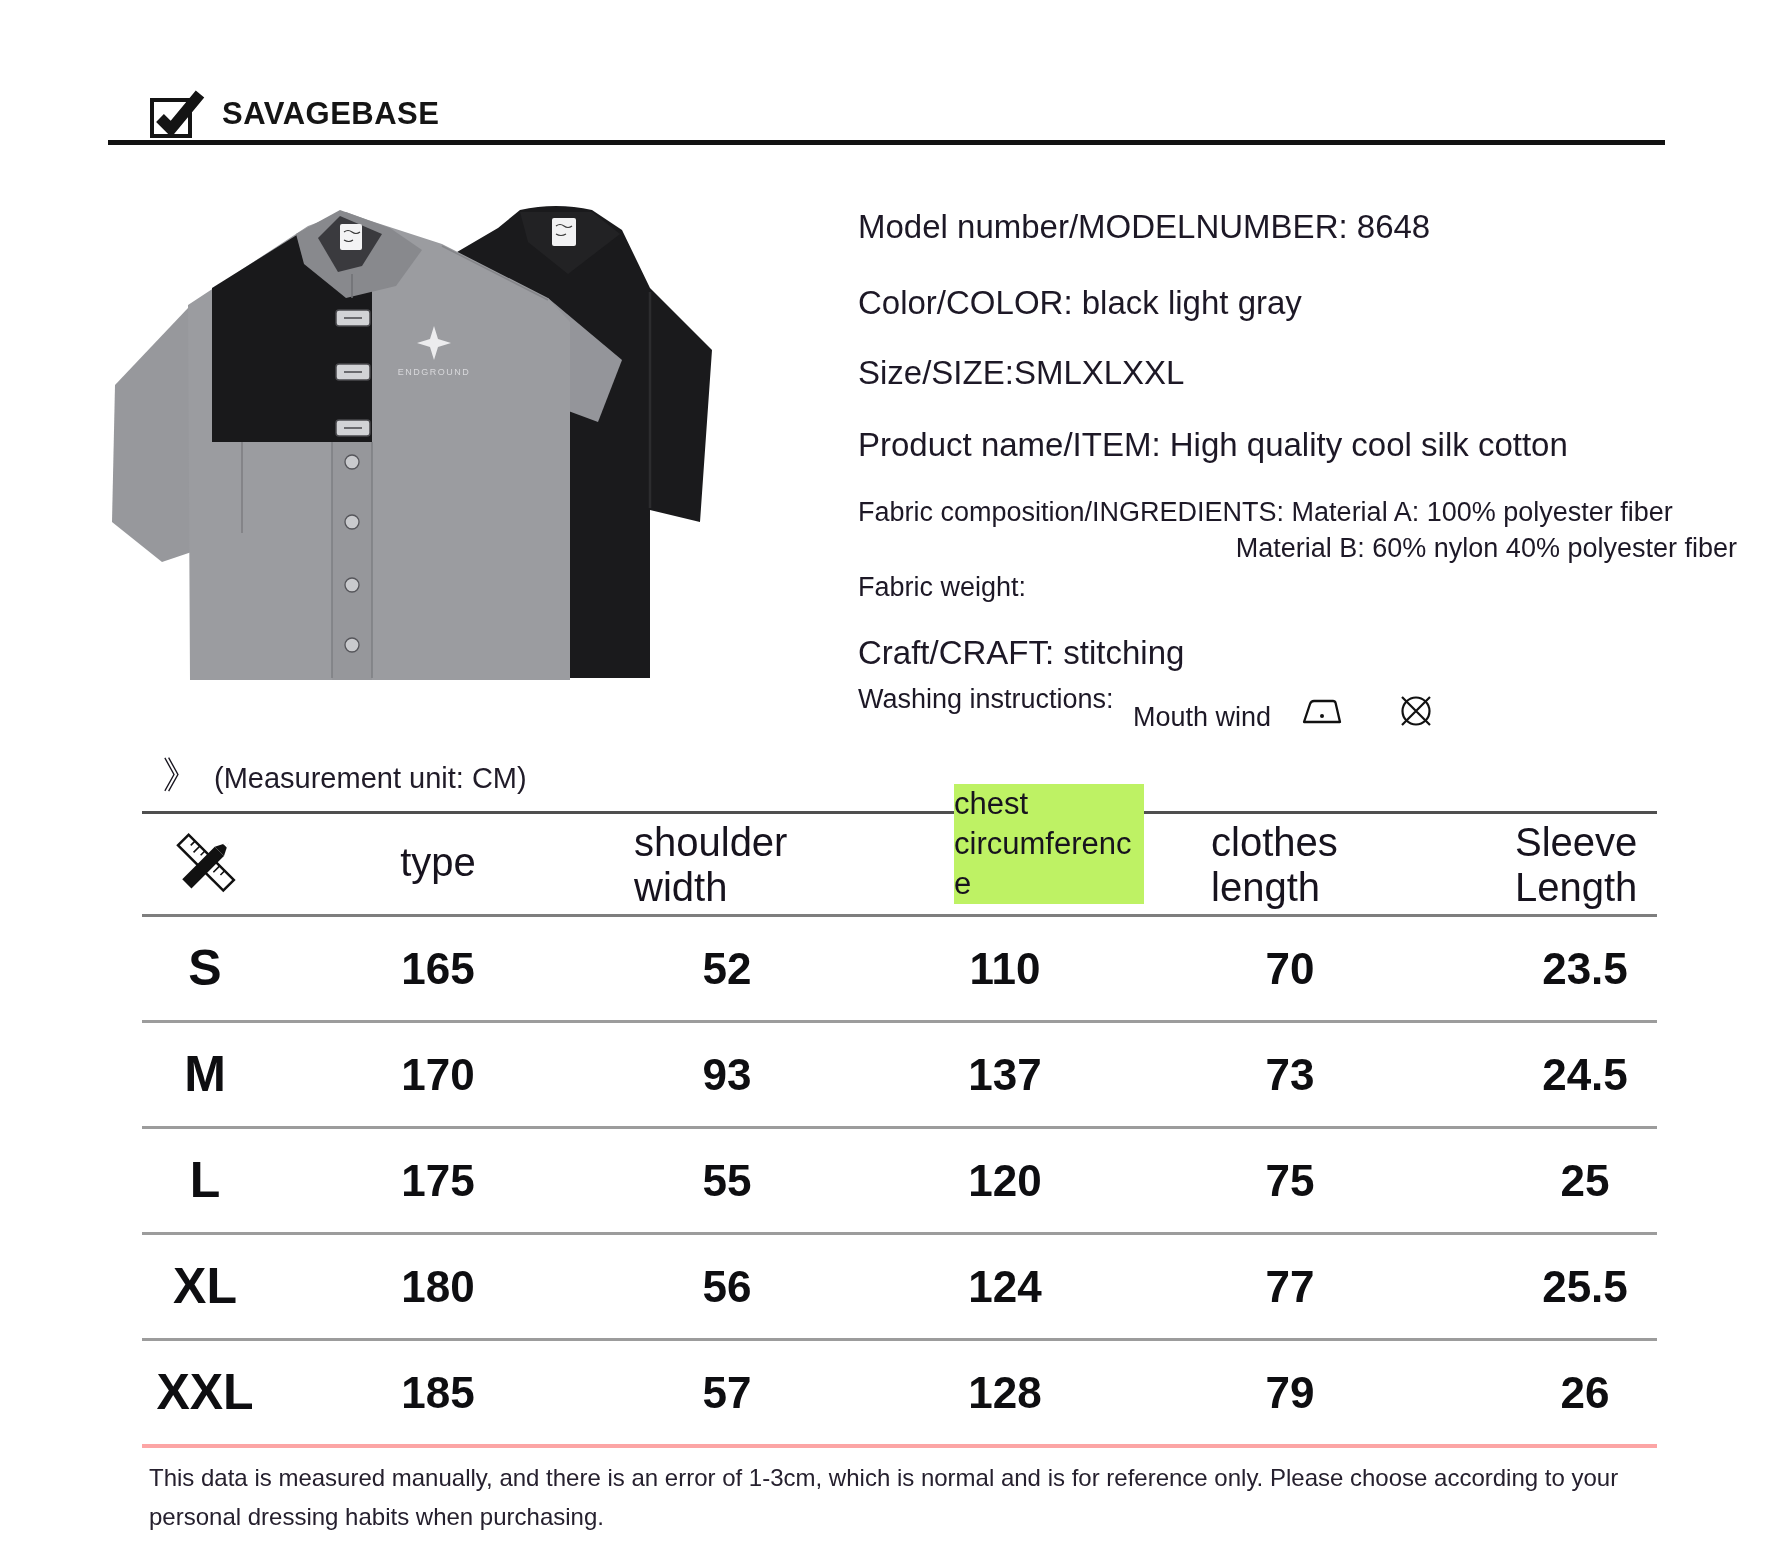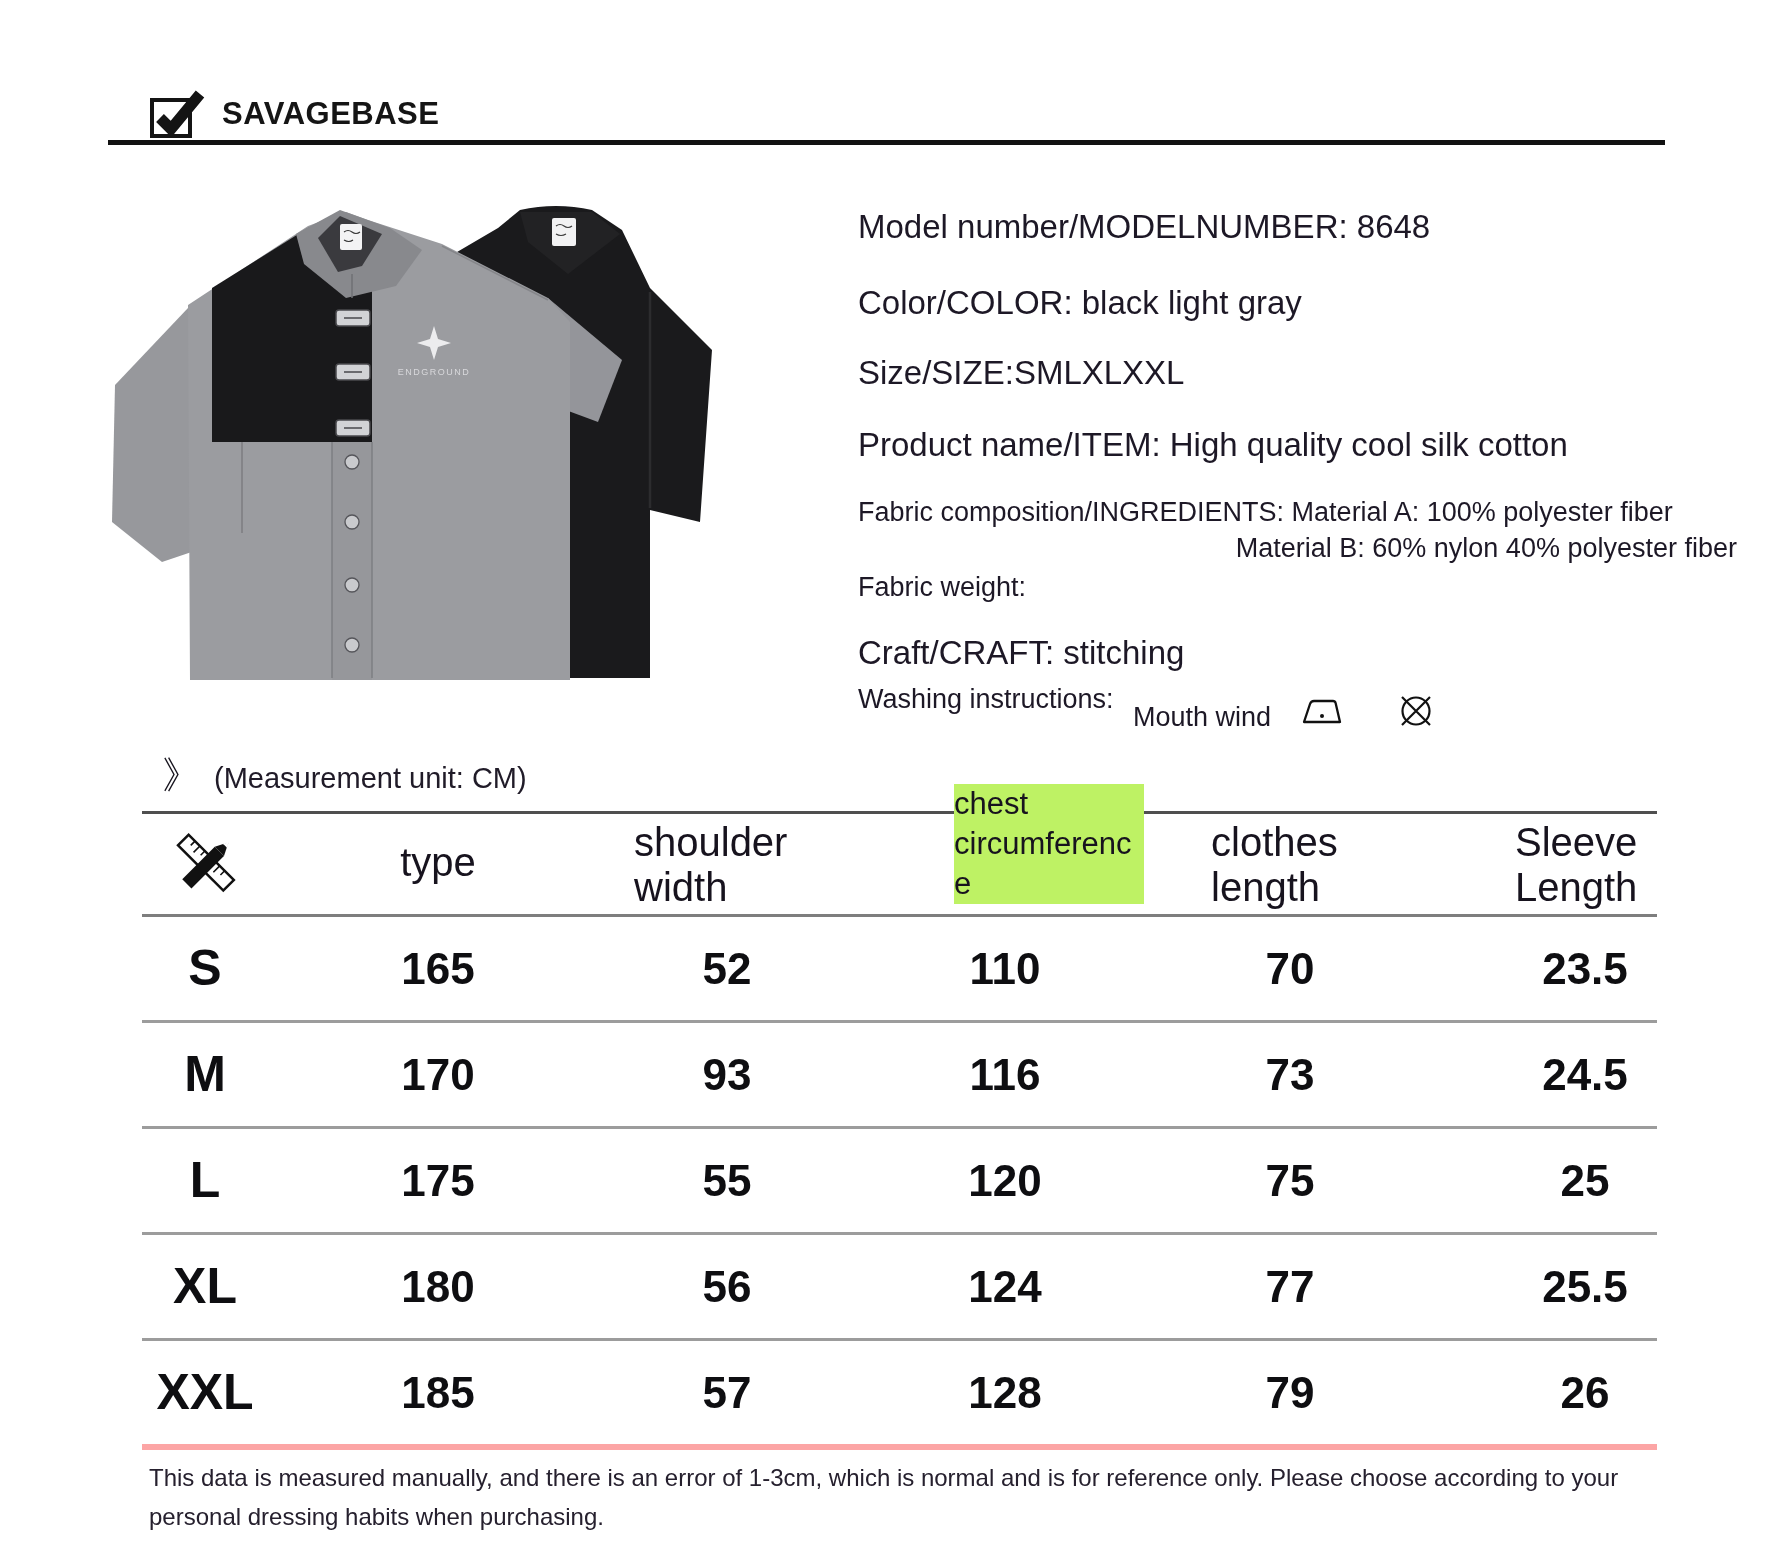--- a/index.html
+++ b/index.html
@@ -34,21 +34,21 @@
   
   .chart-heading{position:absolute;left:162px;top:750px;display:flex;align-items:baseline;gap:4px;}
   .ch-prefix{font-size:38px;color:#15121c;margin-right:10px;}
   .ch-title{font-size:40px;color:#15121c;letter-spacing:-.5px;}
   .ch-unit{font-size:29px;color:#201b28;}
 
   
   .size-table{position:absolute;left:142px;top:811px;width:1515px;border-top:3px solid #4f4f4f;}
   .thead{position:relative;height:100px;border-bottom:3px solid #7e7e7e;}
   .trow{position:relative;height:103px;border-bottom:3px solid #9c9c9c;}
-  .trow-last{border-bottom:6px solid #fca5a5;text-decoration:underline;}
+  .trow-last{border-bottom:4px solid #fca5a5;text-decoration:underline;}
   .cell{position:absolute;transform:translateX(-50%);line-height:103px;
         font-size:44px;font-weight:700;color:#0e0e11;white-space:nowrap;}
   .cell-size{font-size:50px;}
   .c-size{left:63px;} .c-type{left:296px;} .c-shoulder{left:585px;}
   .c-chest{left:863px;} .c-clothes{left:1148px;} .c-sleeve{left:1443px;}
   .hdr{position:absolute;font-size:40px;color:#17131e;}
   .hdr-type{left:296px;top:26px;transform:translateX(-50%);}
   .hdr-shoulder{left:492px;top:6px;width:175px;line-height:45px;}
   .hdr-chest{left:812px;top:-30px;width:190px;font-size:31px;line-height:40px;
              overflow-wrap:anywhere;background:#bef264;}
@@ -174,21 +174,21 @@
       <span class="cell c-shoulder">52</span>
       <span class="cell c-chest">110</span>
       <span class="cell c-clothes">70</span>
       <span class="cell c-sleeve">23.5</span>
     </div>
 
     <div class="trow">
       <span class="cell cell-size c-size">M</span>
       <span class="cell c-type">170</span>
       <span class="cell c-shoulder">93</span>
-      <span class="cell c-chest">116</span>
+      <span class="cell c-chest">137</span>
       <span class="cell c-clothes">73</span>
       <span class="cell c-sleeve">24.5</span>
     </div>
 
     <div class="trow">
       <span class="cell cell-size c-size">L</span>
       <span class="cell c-type">175</span>
       <span class="cell c-shoulder">55</span>
       <span class="cell c-chest">120</span>
       <span class="cell c-clothes">75</span>

